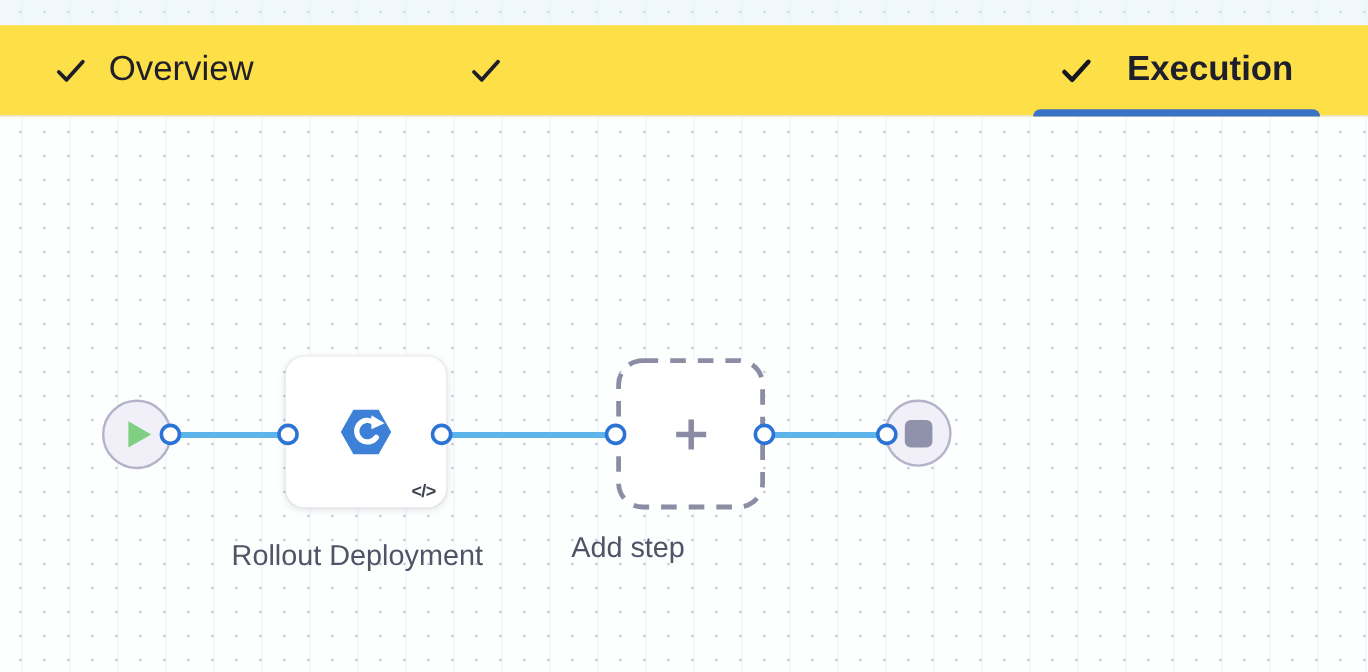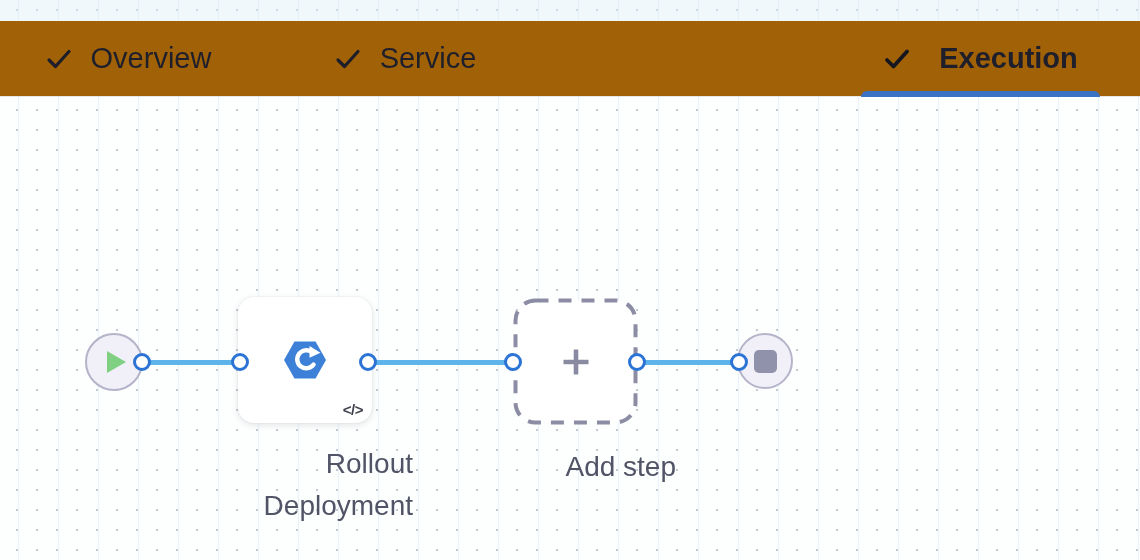--- a/index.html
+++ b/index.html
@@ -17,21 +17,21 @@
     background-size:20px 20px, 40px 100%;
     background-position:7px 0px, 18px 0px;
   }
   .top-strip{
     position:absolute;left:0;top:0;width:1140px;height:21px;
     background:rgba(223,239,250,0.40);
   }
   
   .tabbar{
     position:absolute;left:0;top:21px;width:1140px;height:75px;
-    background:#a16207;border-bottom:1px solid #e5e7ea;z-index:5;
+    background:#fde047;border-bottom:1px solid #e5e7ea;z-index:5;
   }
   .tab{
     position:absolute;top:0;height:100%;
     display:flex;align-items:center;justify-content:center;gap:18px;
     color:var(--tab-text,#1e1f2b);font-size:29px;cursor:pointer;
   }
   .tab.active{font-weight:700;gap:28px;}
   .tab .check{width:28px;height:28px;flex:0 0 auto;}
   .tab-underline{
     position:absolute;left:0;right:0;bottom:-1px;height:6px;
@@ -72,25 +72,25 @@
   .code-badge{
     position:absolute;right:9px;bottom:5px;
     font-size:15px;font-weight:700;letter-spacing:-0.5px;color:#3f414d;
   }
   .add-step-node{
     position:absolute;left:513px;top:298px;width:125px;height:127px;
     z-index:3;cursor:pointer;display:flex;align-items:center;justify-content:center;
   }
   .add-step-node .dash-border{position:absolute;inset:0;}
   .node-label{
-    position:absolute;text-align:right;z-index:3;
-    color:var(--label-text,#515366);font-size:28px;line-height:42px;
+    position:absolute;text-align:left;z-index:3;
+    color:var(--label-text,#515366);font-size:24px;line-height:42px;
   }
   .label-step{left:193px;top:443px;width:220px;}
-  .label-add{left:476px;top:446px;width:200px;}
+  .label-add{left:476px;top:436px;width:200px;}
 </style>
 </head>
 <body>
 
 <div class="canvas">
   <div class="top-strip"></div>
 
   <div class="edge edge1"></div>
   <div class="edge edge2"></div>
   <div class="edge edge3"></div>
@@ -138,21 +138,20 @@
   <div class="tab tab-overview">
     <svg class="check" viewBox="0 0 28 28">
       <polyline points="4,15 10.5,21.5 24,6.5" fill="none" stroke="#1d1e2a" stroke-width="3.2" stroke-linecap="round" stroke-linejoin="round"></polyline>
     </svg>
     <span>Overview</span>
   </div>
   <div class="tab tab-service">
     <svg class="check" viewBox="0 0 28 28">
       <polyline points="4,15 10.5,21.5 24,6.5" fill="none" stroke="#1d1e2a" stroke-width="3.2" stroke-linecap="round" stroke-linejoin="round"></polyline>
     </svg>
-    <span>Service</span>
   </div>
   <div class="tab tab-execution active">
     <svg class="check" viewBox="0 0 28 28">
       <polyline points="4,15 10.5,21.5 24,6.5" fill="none" stroke="#15161f" stroke-width="3.8" stroke-linecap="round" stroke-linejoin="round"></polyline>
     </svg>
     <span>Execution</span>
     <div class="tab-underline"></div>
   </div>
 </div>
 

